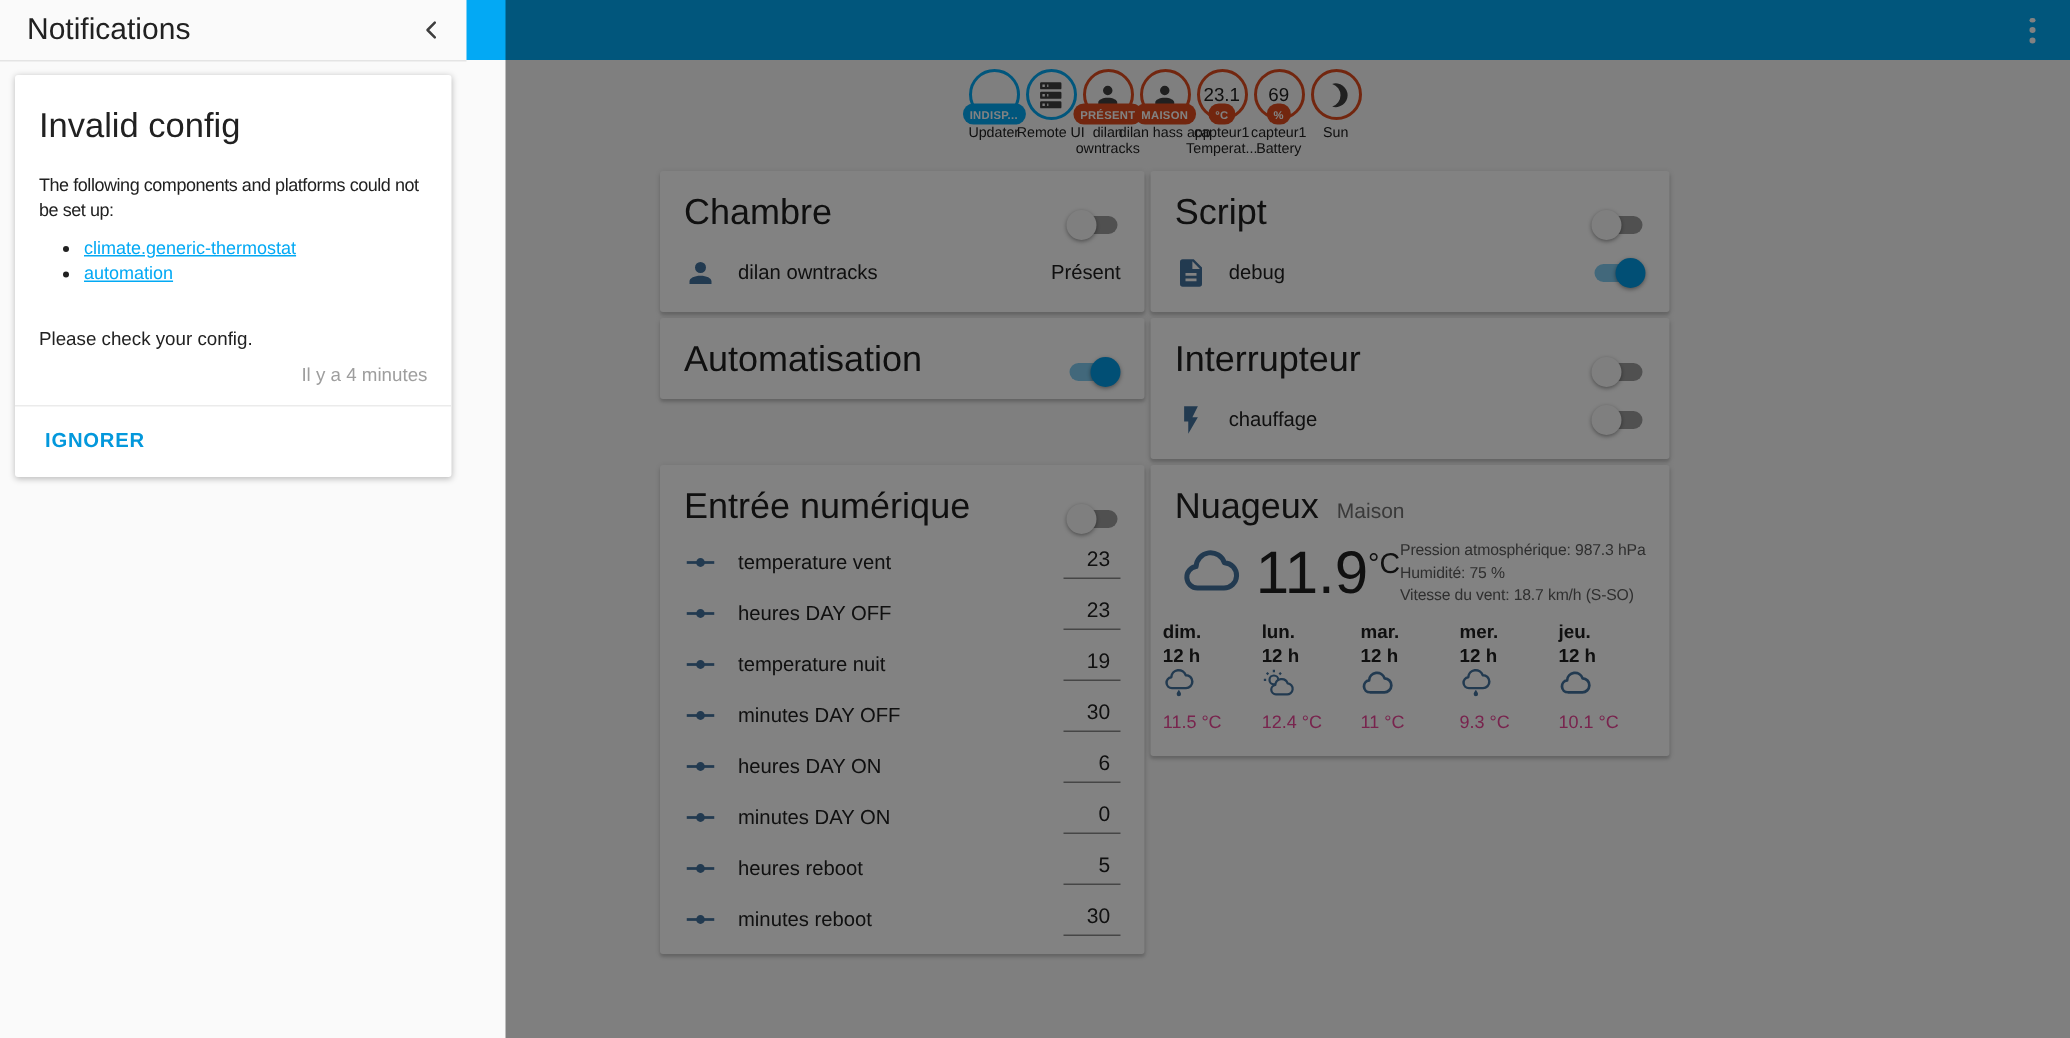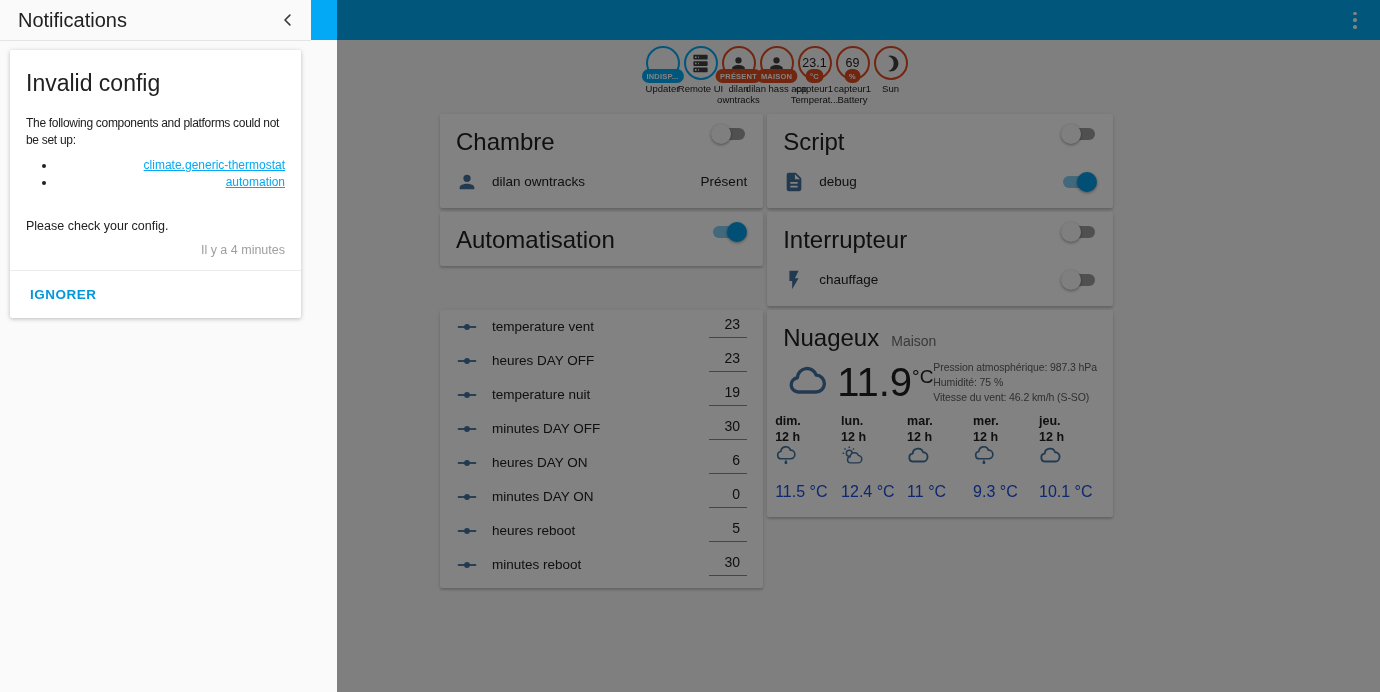--- a/index.html
+++ b/index.html
@@ -20,21 +20,21 @@
   .badge-circle { width:34px; height:34px; border-radius:50%; border:2px solid #03a9f4; position:relative; display:flex; align-items:center; justify-content:center; }
   .badge-icon svg { width:19px; height:19px; display:block; }
   .badge-icon { color:#3f3f3f; }
   .badge-value { font-size:12.5px; color:#212121; }
   .badge-pill { position:absolute; bottom:-5px; left:50%; transform:translateX(-50%); color:#fff; font-size:7.5px; font-weight:bold; letter-spacing:.2px; padding:2.5px 5px; border-radius:8px; white-space:nowrap; text-transform:uppercase; }
   .badge-label { margin-top:4px; font-size:9.5px; line-height:1.15; color:#212121; text-align:center; width:62px; }
 
   
   .cards-grid { margin-top:8px; display:grid; grid-template-columns:1fr 1fr; gap:4px; align-items:start; }
   .card { background:#fff; border-radius:2px; box-shadow:0 2px 2px rgba(0,0,0,.14), 0 1px 5px rgba(0,0,0,.12); padding-bottom:6px; }
-  .card-header { display:flex; align-items:flex-start; justify-content:space-between; padding:12px 16px 4px; }
+  .card-header { display:flex; align-items:flex-end; justify-content:space-between; padding:12px 16px 4px; }
   .card-title { font-size:24px; line-height:32px; font-weight:400; color:#212121; }
   .entity-row { display:flex; align-items:center; height:40px; padding:0 16px; }
   .num-row { height:34px; }
   .entity-icon { width:24px; height:24px; color:#44739e; margin-right:12px; flex:none; }
   .entity-icon svg { width:22px; height:22px; display:block; margin-top:1px; }
   .entity-name { flex:1; font-size:13.5px; color:#212121; }
   .entity-state { font-size:13.5px; color:#212121; }
   .num-value { width:38px; text-align:right; font-size:14px; color:#212121; border-bottom:1px solid #8a8a8a; padding:0 7px 5px 0; cursor:text; }
 
   
@@ -51,35 +51,35 @@
   .weather-main { display:flex; align-items:center; padding:6px 16px 4px; }
   .weather-cloud { width:48px; height:40px; color:#44739e; flex:none; }
   .weather-cloud svg { width:48px; height:40px; }
   .weather-temp { font-size:40px; color:#212121; margin-left:6px; white-space:nowrap; }
   .weather-unit { font-size:19px; position:relative; top:-13px; }
   .weather-attrs { margin-left:auto; font-size:10.5px; letter-spacing:-.1px; color:#5d5d5d; line-height:1.4; text-align:left; white-space:nowrap; }
   .forecast { display:grid; grid-template-columns:repeat(5,1fr); text-align:left; padding:4px 8px 10px; }
   .fc-day,.fc-hour { font-size:12.5px; font-weight:bold; color:#212121; line-height:1.3; }
   .fc-icon { height:22px; margin:4px auto 2px; color:#44739e; }
   .fc-icon svg { width:22px; height:22px; }
-  .fc-temp { font-size:16px; color:#1d4ed8; margin-top:12px; }
+  .fc-temp { font-size:12px; color:#ec4899; margin-top:2px; }
 
   
   .scrim { position:absolute; top:0; left:337px; right:0; bottom:0; background:rgba(0,0,0,0.49); z-index:5; }
 
   
   .sidebar { position:absolute; top:0; left:0; width:311px; height:100%; background:#fafafa; z-index:10; }
   .sb-header { height:41px; display:flex; align-items:center; justify-content:space-between; padding:0 14px 0 18px; border-bottom:1px solid #e4e4e4; }
   .sb-title { font-size:20px; color:#212121; }
   .sb-collapse { cursor:pointer; display:flex; align-items:center; }
   .notif-card { margin:9px 10px; background:#fff; border-radius:2px; box-shadow:0 1px 4px rgba(0,0,0,.25); padding:16px 16px 0; }
   .notif-title { font-size:23px; font-weight:400; color:#212121; margin:4px 0 18px; }
   .notif-body { font-size:12px; letter-spacing:-.3px; color:#212121; line-height:1.4; }
   .notif-links { margin:9px 0 0; padding-left:30px; }
-  .notif-links li { font-size:12px; margin:3px 0; color:#212121;text-align:right; }
+  .notif-links li { font-size:12px; margin:3px 0; color:#212121; }
   .notif-links a { color:#03a9f4; }
   .notif-footer { font-size:12.5px; color:#212121; margin-top:30px; }
   .notif-time { text-align:right; font-size:12.5px; color:#9e9e9e; margin:10px 0 13px; }
   .notif-actions { border-top:1px solid #ebebeb; margin:0 -16px; padding:14px 16px 15px 20px; }
   .ignore-btn { color:#0398dc; font-size:13.5px; font-weight:bold; letter-spacing:.5px; cursor:pointer; }
 </style>
 </head>
 <body>
 
 <div class="main">
@@ -222,20 +222,27 @@
               </svg>
             </span>
             <span class="entity-name">chauffage</span>
             <span class="toggle off">
               <span class="track"></span>
               <span class="thumb"></span>
             </span>
           </div>
         </div>
         <div class="card">
+          <div class="card-header">
+            <span class="card-title">Entrée numérique</span>
+            <span class="toggle off">
+              <span class="track"></span>
+              <span class="thumb"></span>
+            </span>
+          </div>
           <div class="entity-row num-row">
             <span class="entity-icon">
               <svg viewBox="0 0 24 24">
                 <rect x="2" y="11" width="20" height="2" fill="currentColor"></rect>
                 <circle cx="12" cy="12" r="3.2" fill="currentColor"></circle>
               </svg>
             </span>
             <span class="entity-name">temperature vent</span>
             <span class="num-value">23</span>
           </div>
@@ -316,21 +323,21 @@
           <span class="weather-loc">Maison</span>
         </div>
         <div class="weather-main">
           <span class="weather-cloud"><svg viewBox="0 0 24 24">
                 <path fill="none" stroke="currentColor" stroke-width="2" stroke-linejoin="round" d="M6.8 18a4.3 4.3 0 0 1-.56-8.56a5.8 5.8 0 0 1 11.3-1.56A4.55 4.55 0 0 1 17.2 18H6.8z"></path>
               </svg></span>
           <span class="weather-temp"><span>11.9</span><span class="weather-unit">°C</span></span>
           <div class="weather-attrs">
               <div class="weather-attr">Pression atmosphérique: 987.3 hPa</div>
               <div class="weather-attr">Humidité: 75 %</div>
-              <div class="weather-attr">Vitesse du vent: 46.2 km/h (S-SO)</div>
+              <div class="weather-attr">Vitesse du vent: 18.7 km/h (S-SO)</div>
             </div>
         </div>
         <div class="forecast">
             <div class="fc-col"><div class="fc-day">dim.</div><div class="fc-hour">12 h</div><span class="fc-icon"><svg viewBox="0 0 24 24">
                   <path fill="none" stroke="currentColor" stroke-width="1.8" stroke-linejoin="round" d="M6.9 15a4 4 0 0 1-.52-7.96a5.4 5.4 0 0 1 10.5-1.45A4.2 4.2 0 0 1 17.1 15H6.9z"></path>
                   <path fill="currentColor" d="M11.9 16.2s1.6 2.2 1.6 3.1a1.6 1.6 0 0 1-3.2 0c0-.9 1.6-3.1 1.6-3.1z"></path>
                 </svg></span><div class="fc-temp">11.5 °C</div></div>
             <div class="fc-col"><div class="fc-day">lun.</div><div class="fc-hour">12 h</div><span class="fc-icon"><svg viewBox="0 0 24 24">
                   <g stroke="currentColor" stroke-width="1.6" fill="none">
                     <circle cx="9" cy="9" r="3.2"></circle>

